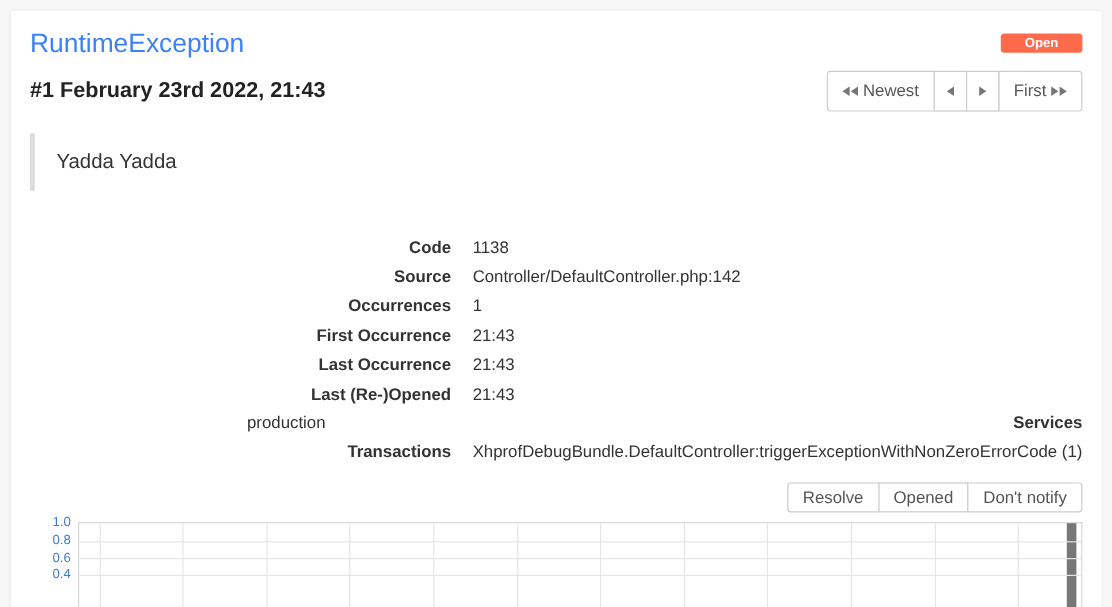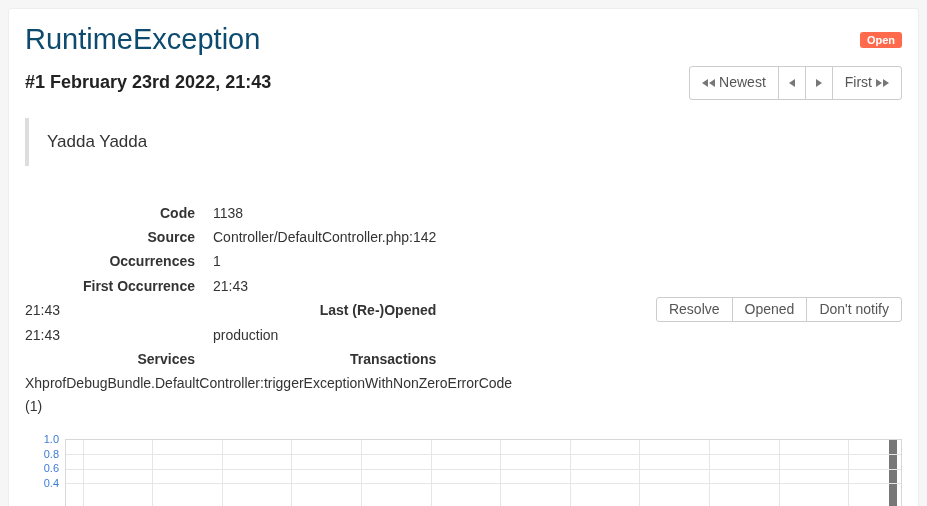--- a/index.html
+++ b/index.html
@@ -19,31 +19,31 @@
     width: 911px;
     margin: 0 auto;
   }
   .header-row {
     display: flex;
     justify-content: space-between;
     align-items: center;
     margin-bottom: 10px;
   }
   .page-title {
-    font-size: 29px;
+    font-size: 22px;
     font-weight: 500;
-    color: #0c4a6e;
+    color: #3b82f6;
     margin: 0;
   }
   .status-badge {
     background: #ff6a4d;
     color: #fff;
     font-size: 11px;
     font-weight: 700;
-    padding: 2px 7px;
+    padding: 2px 20px;
     border-radius: 3px;
   }
   .title-nav-row {
     display: flex;
     justify-content: space-between;
     align-items: center;
     margin-bottom: 18px;
   }
   .occ-heading {
     font-size: 18px;
@@ -71,21 +71,22 @@
   .message-block {
     border-left: 4px solid #ddd;
     padding: 14px 18px;
     margin: 0 0 22px 0;
     font-size: 17px;
     color: #333;
   }
   .details-actions-row {
     display: flex;
     justify-content: space-between;
-    align-items: center;
+    align-items: flex-end;
+    flex-direction: column;
   }
   .details-table {
     display: grid;
     grid-template-columns: 170px 1fr;
     row-gap: 2px;
     column-gap: 18px;
     font-size: 14px;
     line-height: 1.6;
     margin-bottom: 14px;
   }
@@ -193,20 +194,21 @@
   <div class="details-actions-row">
     <dl class="details-table">
       <dt>Code</dt>
       <dd>1138</dd>
       <dt>Source</dt>
       <dd>Controller/DefaultController.php:142</dd>
       <dt>Occurrences</dt>
       <dd>1</dd>
       <dt>First Occurrence</dt>
       <dd>21:43</dd>
+      <dt>Last Occurrence</dt>
       <dd>21:43</dd>
       <dt>Last (Re-)Opened</dt>
       <dd>21:43</dd>
       <dd>production</dd>
       <dt>Services</dt>
       <dt>Transactions</dt>
       <dd>XhprofDebugBundle.DefaultController:triggerExceptionWithNonZeroErrorCode (1)</dd>
     </dl>
     <div class="action-group">
       <button class="btn">Resolve</button>

